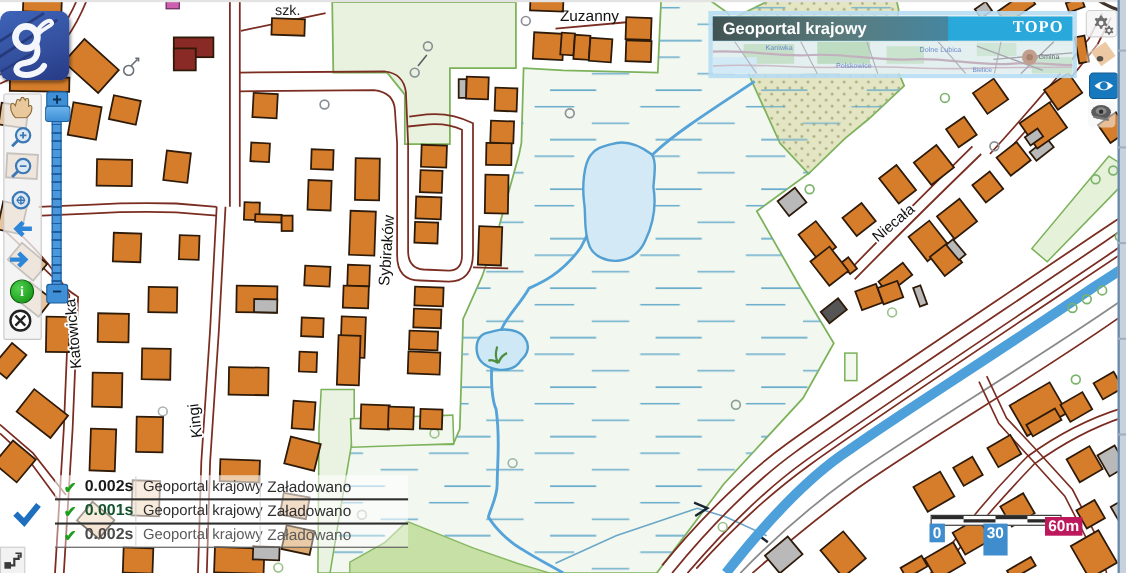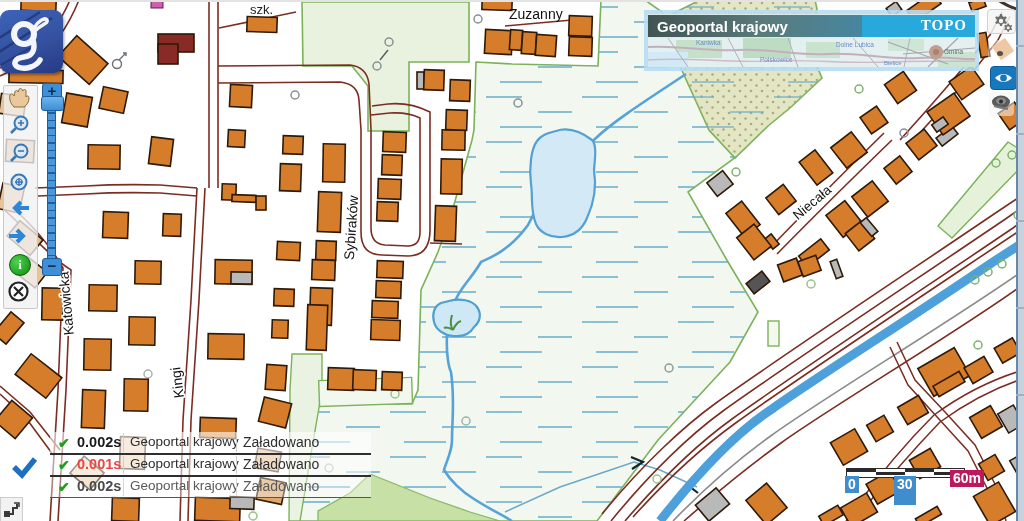--- a/index.html
+++ b/index.html
@@ -562,21 +562,21 @@
 <span style="position:absolute;left:8px;top:3px;color:#1d9e1d;font:bold 14px 'Liberation Sans',sans-serif">✔</span>
 <span style="position:absolute;left:27px;top:2px;font:bold 14.5px 'Liberation Sans',sans-serif;color:#1a1a1a">0.002s</span>
 <span style="position:absolute;left:80px;top:2px;font:13.5px 'Liberation Sans',sans-serif;color:#2e2e2e">Geoportal krajowy</span>
 <span style="position:absolute;left:193px;top:2px;font:14px 'Liberation Sans',sans-serif;color:#2e2e2e">Załadowano</span>
 <span style="position:absolute;left:73px;top:1px;width:1px;height:19px;background:#cfcfcf"></span>
 <span style="position:absolute;left:186px;top:1px;width:1px;height:19px;background:#cfcfcf"></span>
 </div>
 
 <div style="position:absolute;left:50px;top:455px;width:321px;height:20px;background:rgba(255,255,255,0.55);border-bottom:2px solid #2e2e2e">
 <span style="position:absolute;left:8px;top:2px;color:#1d9e1d;font:bold 14px 'Liberation Sans',sans-serif">✔</span>
-<span style="position:absolute;left:27px;top:1px;font:bold 14.5px 'Liberation Sans',sans-serif;color:#ef4444">0.001s</span>
+<span style="position:absolute;left:27px;top:1px;font:bold 14.5px 'Liberation Sans',sans-serif;color:#14532d">0.001s</span>
 <span style="position:absolute;left:80px;top:1px;font:13.5px 'Liberation Sans',sans-serif;color:#2e2e2e">Geoportal krajowy</span>
 <span style="position:absolute;left:193px;top:1px;font:14px 'Liberation Sans',sans-serif;color:#2e2e2e">Załadowano</span>
 <span style="position:absolute;left:73px;top:1px;width:1px;height:18px;background:#cfcfcf"></span>
 <span style="position:absolute;left:186px;top:1px;width:1px;height:18px;background:#cfcfcf"></span>
 </div>
 
 <div style="position:absolute;left:50px;top:477px;width:321px;height:20px;background:rgba(255,255,255,0.4);border-bottom:1.5px solid #555">
 <span style="position:absolute;left:8px;top:2px;color:#1d9e1d;font:bold 14px 'Liberation Sans',sans-serif">✔</span>
 <span style="position:absolute;left:27px;top:1px;font:bold 14.5px 'Liberation Sans',sans-serif;color:#4a4a4a">0.002s</span>
 <span style="position:absolute;left:80px;top:1px;font:13.5px 'Liberation Sans',sans-serif;color:#5a5a5a">Geoportal krajowy</span>

